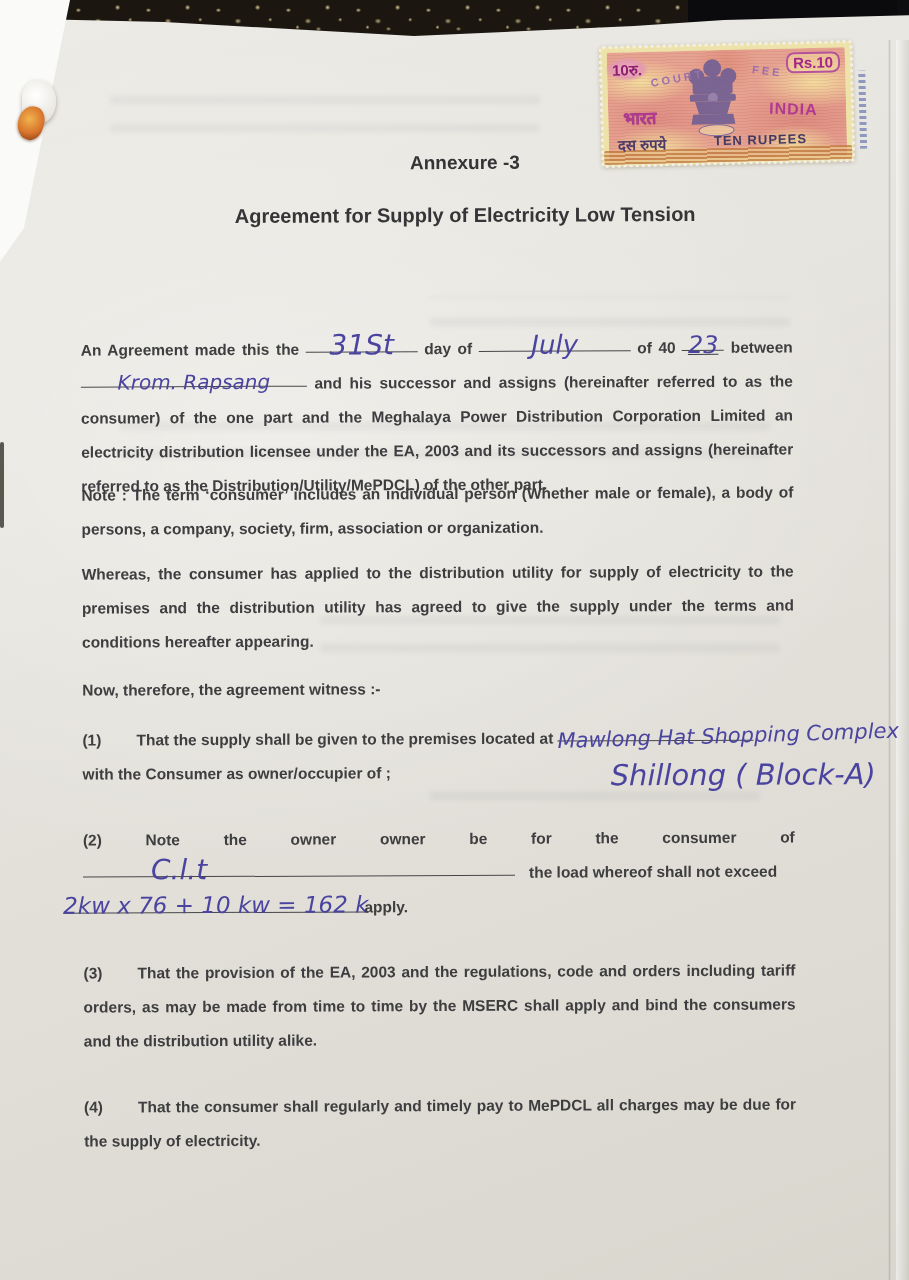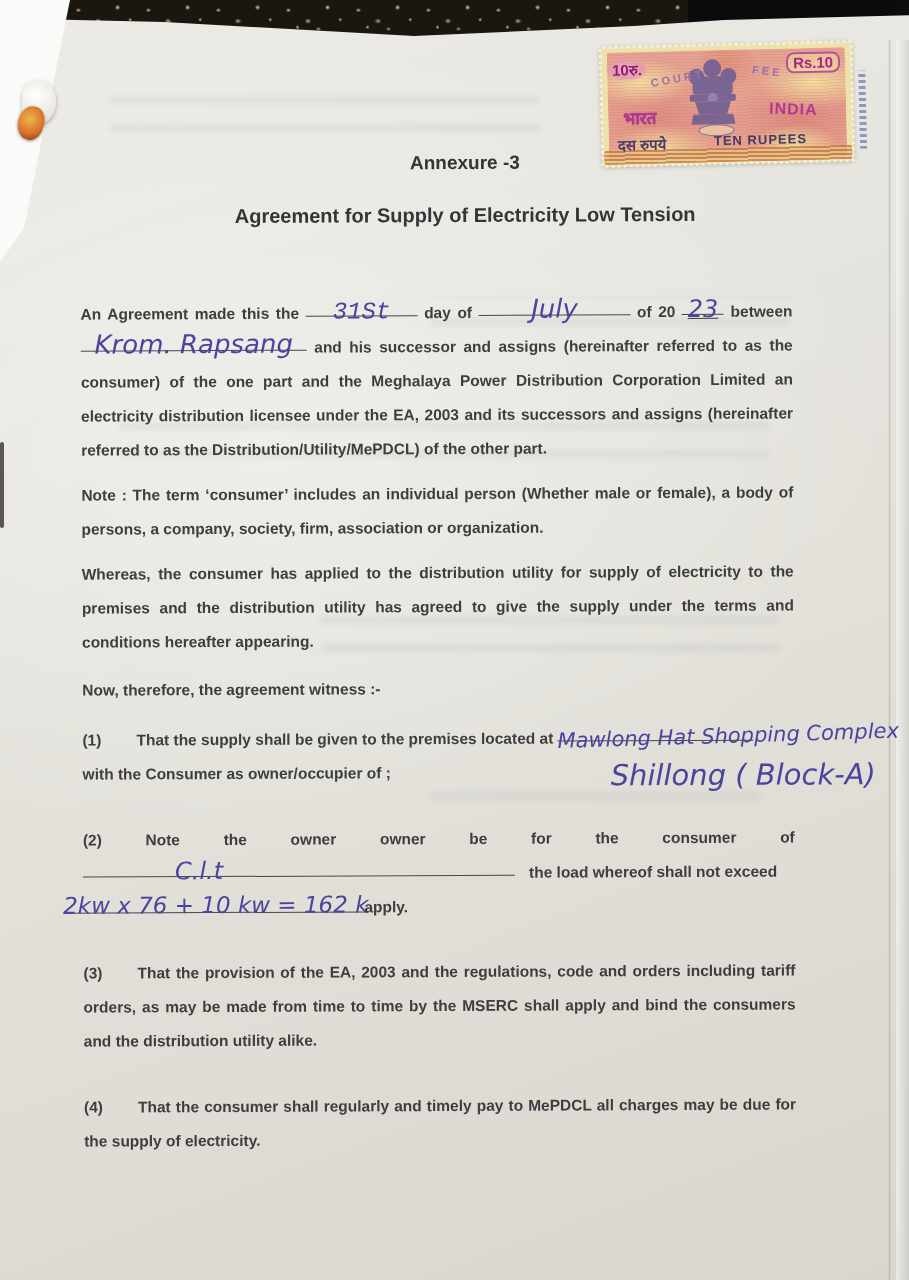--- a/index.html
+++ b/index.html
@@ -148,27 +148,27 @@
     <div class="st-serial"></div>
   </div>
 
   <div class="page-content">
 
     <div class="abs ttl" style="top:152px;font-size:19px;">Annexure -3</div>
     <div class="abs ttl" style="top:204px;font-size:20px;">Agreement for Supply of Electricity Low Tension</div>
 
     <div class="abs para" style="top:296px;">
       <span>An Agreement made this the</span>
-      <span class="blank" style="width:112px;"><span class="hw" style="font-size:24px;font-family:Liberation Mono, monospace;">31St</span></span>
+      <span class="blank" style="width:112px;"><span class="hw" style="font-size:28px;">31St</span></span>
       <span>day of</span>
-      <span class="blank" style="width:152px;"><span class="hw" style="font-size:26px;">July</span></span>
-      <span>of 20</span>
+      <span class="blank" style="width:152px;margin-top:36px;"><span class="hw" style="font-size:26px;">July</span></span>
+      <span>of 40</span>
       <span class="blank" style="width:42px;text-decoration:underline;"><span class="hw" style="font-size:24px;">23</span></span>
       <span>between</span>
-      <span class="blank" style="width:226px;"><span class="hw" style="font-size:26px;white-space:nowrap;">Krom. Rapsang</span></span>
+      <span class="blank" style="width:226px;"><span class="hw" style="font-size:20px;white-space:nowrap;">Krom. Rapsang</span></span>
       <span>and his successor and assigns (hereinafter referred to as the consumer) of the one part and the Meghalaya Power Distribution Corporation Limited an electricity distribution licensee under the EA, 2003 and its successors and assigns (hereinafter referred to as the Distribution/Utility/MePDCL) of the other part.</span>
     </div>
 
     <div class="abs para" style="top:477px;">Note : The term ‘consumer’ includes an individual person (Whether male or female), a body of persons, a company, society, firm, association or organization.</div>
 
     <div class="abs para" style="top:556px;">Whereas, the consumer has applied to the distribution utility for supply of electricity to the premises and the distribution utility has agreed to give the supply under the terms and conditions hereafter appearing.</div>
 
     <div class="abs para" style="top:672px;text-align:left;">Now, therefore, the agreement witness :-</div>
 
     <div class="abs para" style="top:722px;">
@@ -185,21 +185,21 @@
         <span>the</span>
         <span>owner</span>
         <span>owner</span>
         <span>be</span>
         <span>for</span>
         <span>the</span>
         <span>consumer</span>
         <span>of</span>
       </div>
       <div class="row">
-        <span class="fill" style="max-width:432px;"><span class="hw" style="font-size:24px;margin-left:92px;">C.l.t</span></span>
+        <span class="fill" style="max-width:432px;"><span class="hw" style="font-size:28px;margin-left:68px;">C.l.t</span></span>
         <span style="margin-left:14px;white-space:nowrap;">the load whereof shall not exceed</span>
       </div>
       <div class="row" style="margin-left:-20px;">
         <span style="border-bottom:1.6px solid #47474a;height:21px;"><span class="hw" style="font-size:23px;white-space:nowrap;">2kw x 76 + 10 kw = 162 k</span></span>
         <span style="margin-left:-4px;">apply.</span>
       </div>
     </div>
 
     <div class="abs para" style="top:955px;">
       <span class="num">(3)</span><span>That the provision of the EA, 2003 and the regulations, code and orders including tariff orders, as may be made from time to time by the MSERC shall apply and bind the consumers and the distribution utility alike.</span>

